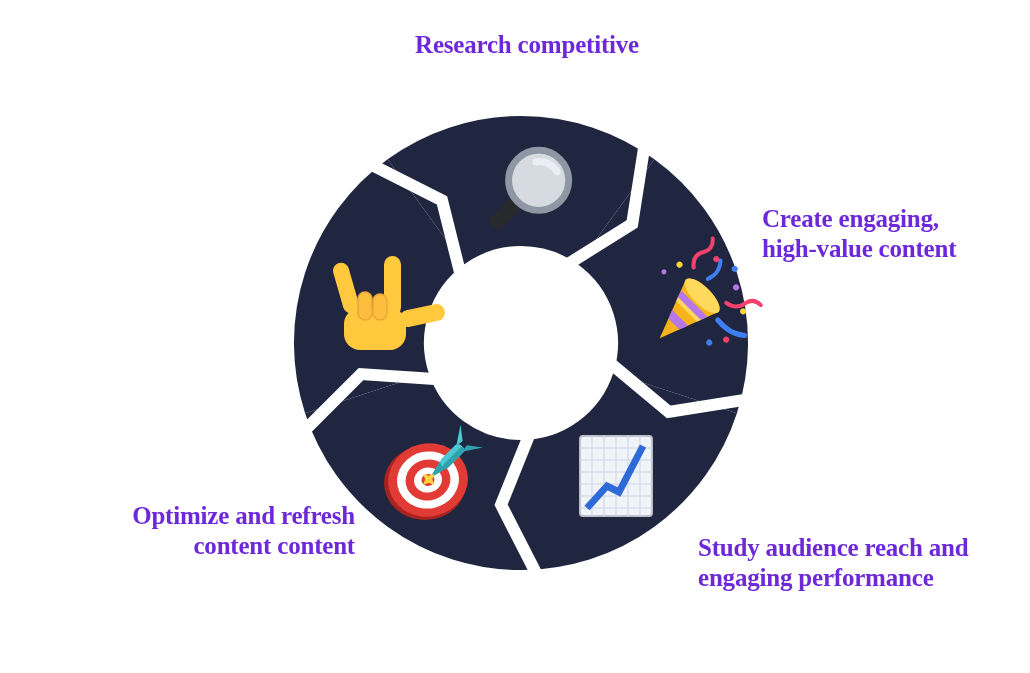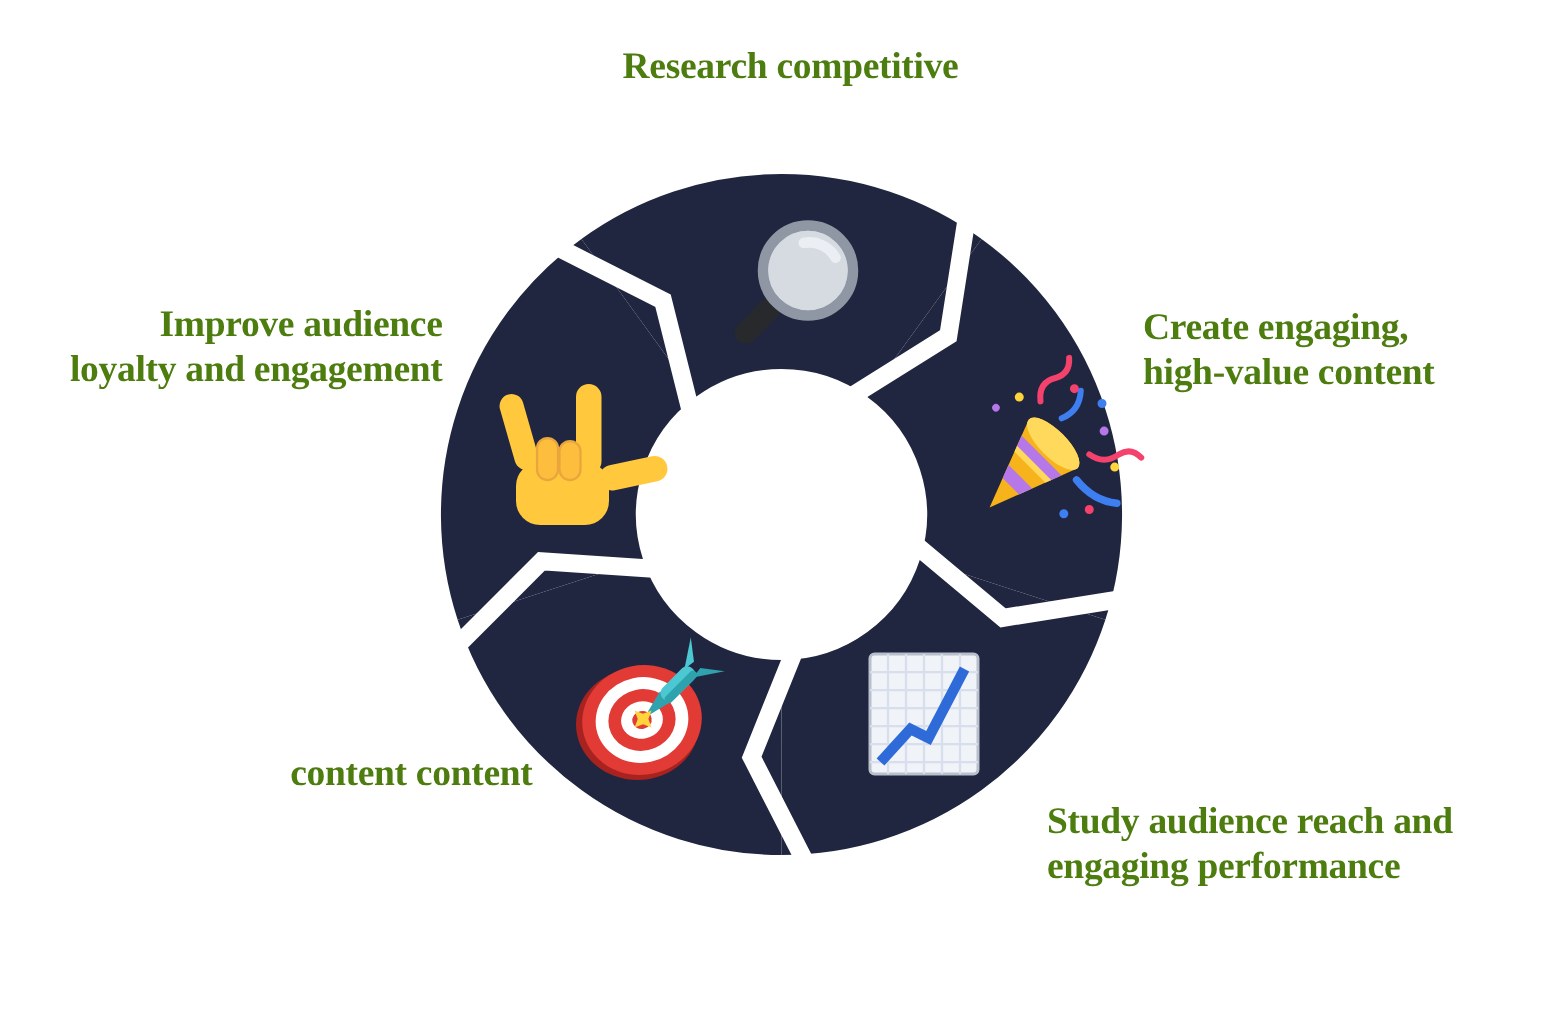--- a/index.html
+++ b/index.html
@@ -10,21 +10,21 @@
     background: #ffffff;
     overflow: hidden;
     font-family: "Liberation Serif", "DejaVu Serif", serif;
   }
   .donut-svg { position: absolute; left: 0; top: 0; }
   .step-label {
     position: absolute;
     font-weight: 700;
     font-size: 25px;
     line-height: 30px;
-    color: #4d7c0f;
+    color: #6d28d9;
     letter-spacing: -0.2px;
     font-family: Liberation Serif, serif;
   }
   .step-label .line { display: block; }
   .align-center { text-align: center; }
   .align-left   { text-align: left; }
   .align-right  { text-align: right; }
   .label-top          { left: 322px; top: 30px;  width: 410px; }
   .label-right        { left: 762px; top: 204px; width: 270px; }
   .label-bottom-right { left: 698px; top: 501px; width: 332px; margin-top: 32px; }
@@ -135,21 +135,18 @@
     <span class="line">Create engaging,</span>
     <span class="line">high-value content</span>
   </div>
 
   <div class="step-label label-bottom-right align-left">
     <span class="line">Study audience reach and</span>
     <span class="line">engaging performance</span>
   </div>
 
   <div class="step-label label-bottom-left align-right">
+    <span class="line">Optimize and refresh</span>
     <span class="line">content content</span>
   </div>
 
-  <div class="step-label label-left align-right">
-    <span class="line">Improve audience</span>
-    <span class="line">loyalty and engagement</span>
-  </div>
 
 </div>
 
 </body></html>

